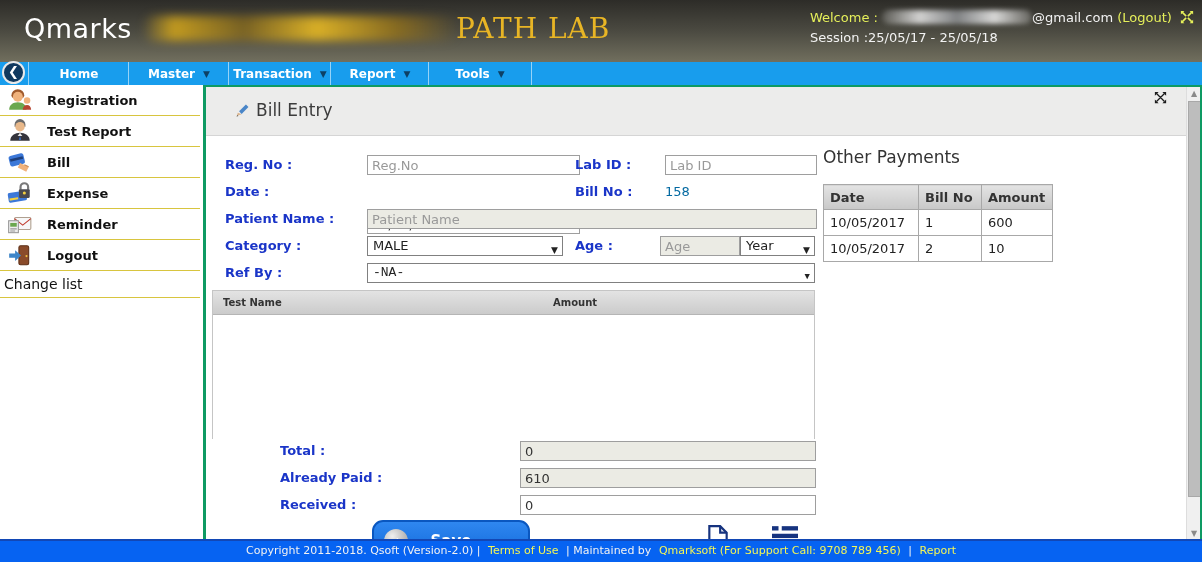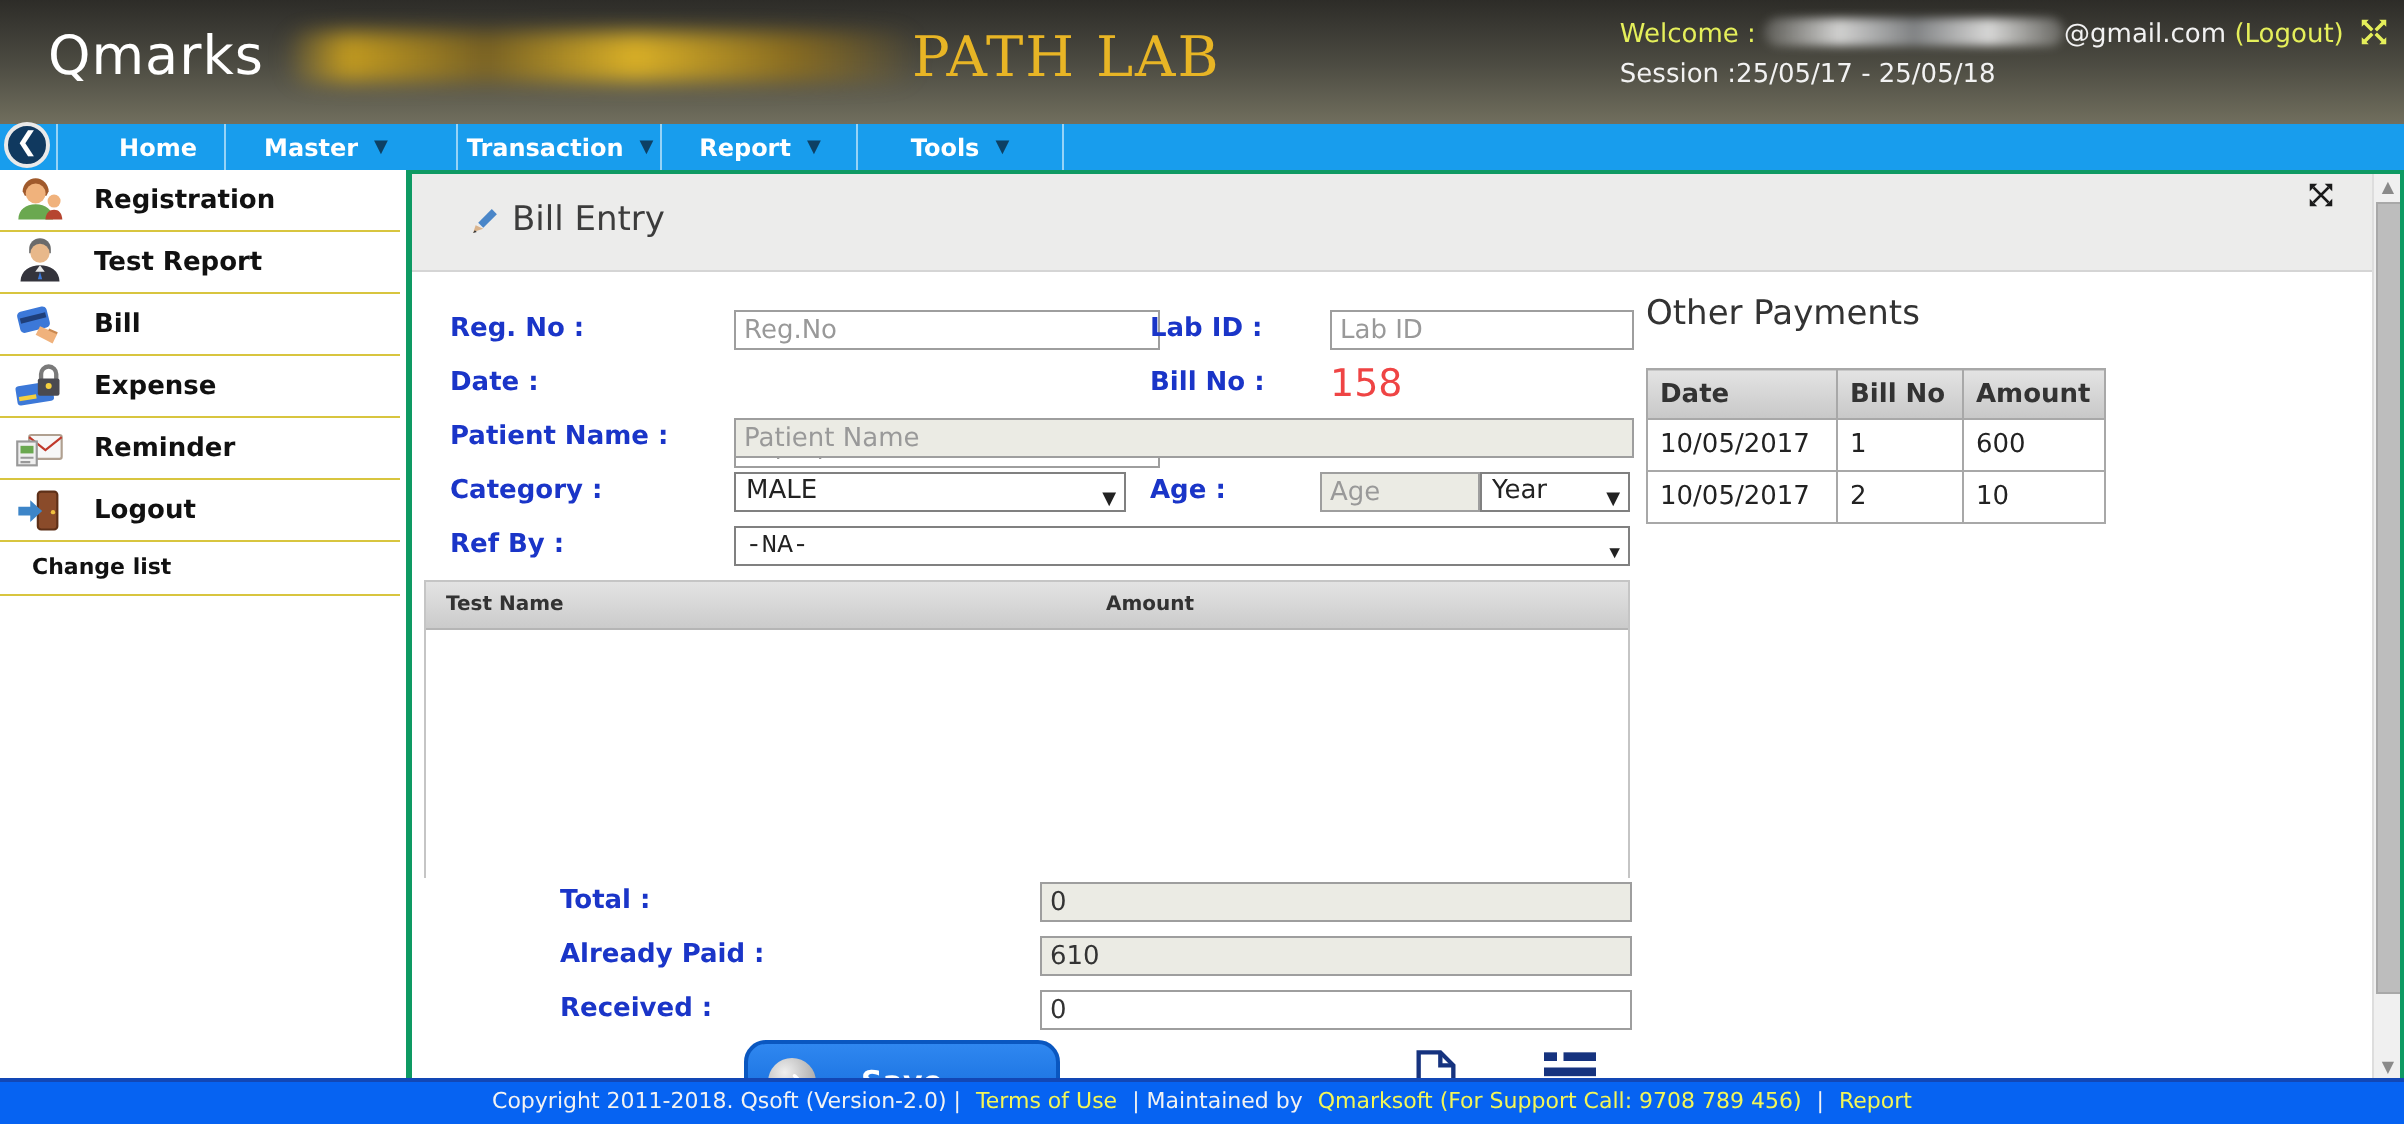--- a/index.html
+++ b/index.html
@@ -38,41 +38,41 @@
 
   
   .sidebar{position:absolute;left:0;top:85px;width:200px;bottom:21px;background:#fff;}
   .qnav-header{height:27px;line-height:27px;color:#fff;font-weight:bold;font-size:14px;
       padding-left:13px;border-left:4px solid #25508f;border-top:2px solid #7eb3e8;box-sizing:border-box;
       background:linear-gradient(180deg,#4377c6 0%,#2d5cab 100%);}
   .side-item{height:30px;display:flex;align-items:center;padding-left:7px;cursor:pointer;
       border-bottom:1px solid #d8c53f;}
   .side-item .s-icon{width:26px;height:26px;flex:0 0 26px;}
   .side-item .s-label{margin-left:14px;font-weight:bold;color:#111;font-size:13px;}
-  .change-list{height:26px;line-height:26px;padding-left:16px;font-weight:bold;color:#111;
-      border-bottom:1px solid #d8c53f;cursor:pointer;font-size:11px;}
+  .change-list{height:26px;line-height:26px;padding-left:4px;font-weight:normal;color:#111;
+      border-bottom:1px solid #d8c53f;cursor:pointer;font-size:14px;}
 
   
   .green-top{position:absolute;left:203px;right:0;top:85px;height:2px;background:#0e9a63;z-index:4;}
   .green-right{position:absolute;right:0;top:85px;bottom:21px;width:2px;background:#0e9a63;z-index:4;}
   .green-bottom{position:absolute;left:203px;right:0;bottom:19px;height:2px;background:#0e9a63;z-index:4;}
   .content{position:absolute;left:203px;top:87px;right:16px;bottom:21px;background:#fff;
       border-left:3px solid #0e9a63;overflow:hidden;}
   .content-header{position:absolute;left:0;top:0;right:0;height:48px;background:#ececeb;
       border-bottom:1px solid #d5d5d5;text-align:right;}
   .page-title{position:absolute;left:50px;top:13px;font-size:17px;color:#3c3c3c;}
   .pencil{position:absolute;left:28px;top:15px;width:17px;height:17px;}
   .expand-icon{position:absolute;right:18px;top:3px;width:15px;height:15px;cursor:pointer;}
 
   .flabel{position:absolute;color:#1a35c8;font-weight:bold;font-size:13px;height:20px;line-height:20px;}
   .finput{position:absolute;height:18px;border:1px solid #9e9e9e;font-size:13px;padding:0 4px;
       font-family:"DejaVu Sans",sans-serif;color:#333;background:#fff;}
   .finput::placeholder{color:#999;}
   .finput.disabled{background:#ebebe4;}
-  .fstatic{position:absolute;color:#ef4444;font-size:19px;height:20px;line-height:20px;}
+  .fstatic{position:absolute;color:#0369a1;font-size:13px;height:20px;line-height:20px;}
   .fselect{position:absolute;height:20px;border:1px solid #808080;background:#fff;font-size:13px;
       color:#222;line-height:18px;padding:0 18px 0 5px;box-sizing:border-box;cursor:pointer;}
   .fselect .sel-arrow{position:absolute;right:4px;top:4px;font-size:9px;color:#222;}
 
   .ttable{position:absolute;left:6px;top:203px;width:601px;height:147px;border:1px solid #c5c5c5;}
   .ttable-head{height:23px;background:linear-gradient(180deg,#e3e3e3,#cbcbcb);border-bottom:1px solid #b5b5b5;
       display:flex;font-weight:bold;color:#333;font-size:10px;line-height:23px;}
   .ttable-head .c1{width:340px;padding-left:10px;box-sizing:border-box;}
   .ttable-head .c2{flex:1;}
   .ttable-body{background:#fff;height:124px;}
@@ -134,21 +134,21 @@
         <span class="white-txt">Session :</span><span class="white-txt">25/05/17 - 25/05/18</span>
       </div>
     </div>
   </div>
 
   <div class="nav">
     <div class="back-btn">❮</div>
     <div class="nav-item" style="left:28px;width:100px;">
       <span>Home</span>
     </div>
-    <div class="nav-item" style="left:112px;width:100px;">
+    <div class="nav-item" style="left:128px;width:100px;">
       <span>Master</span>
       <span class="caret">▼</span>
     </div>
     <div class="nav-item" style="left:228px;width:102px;">
       <span>Transaction</span>
       <span class="caret">▼</span>
     </div>
     <div class="nav-item" style="left:330px;width:98px;">
       <span>Report</span>
       <span class="caret">▼</span>

